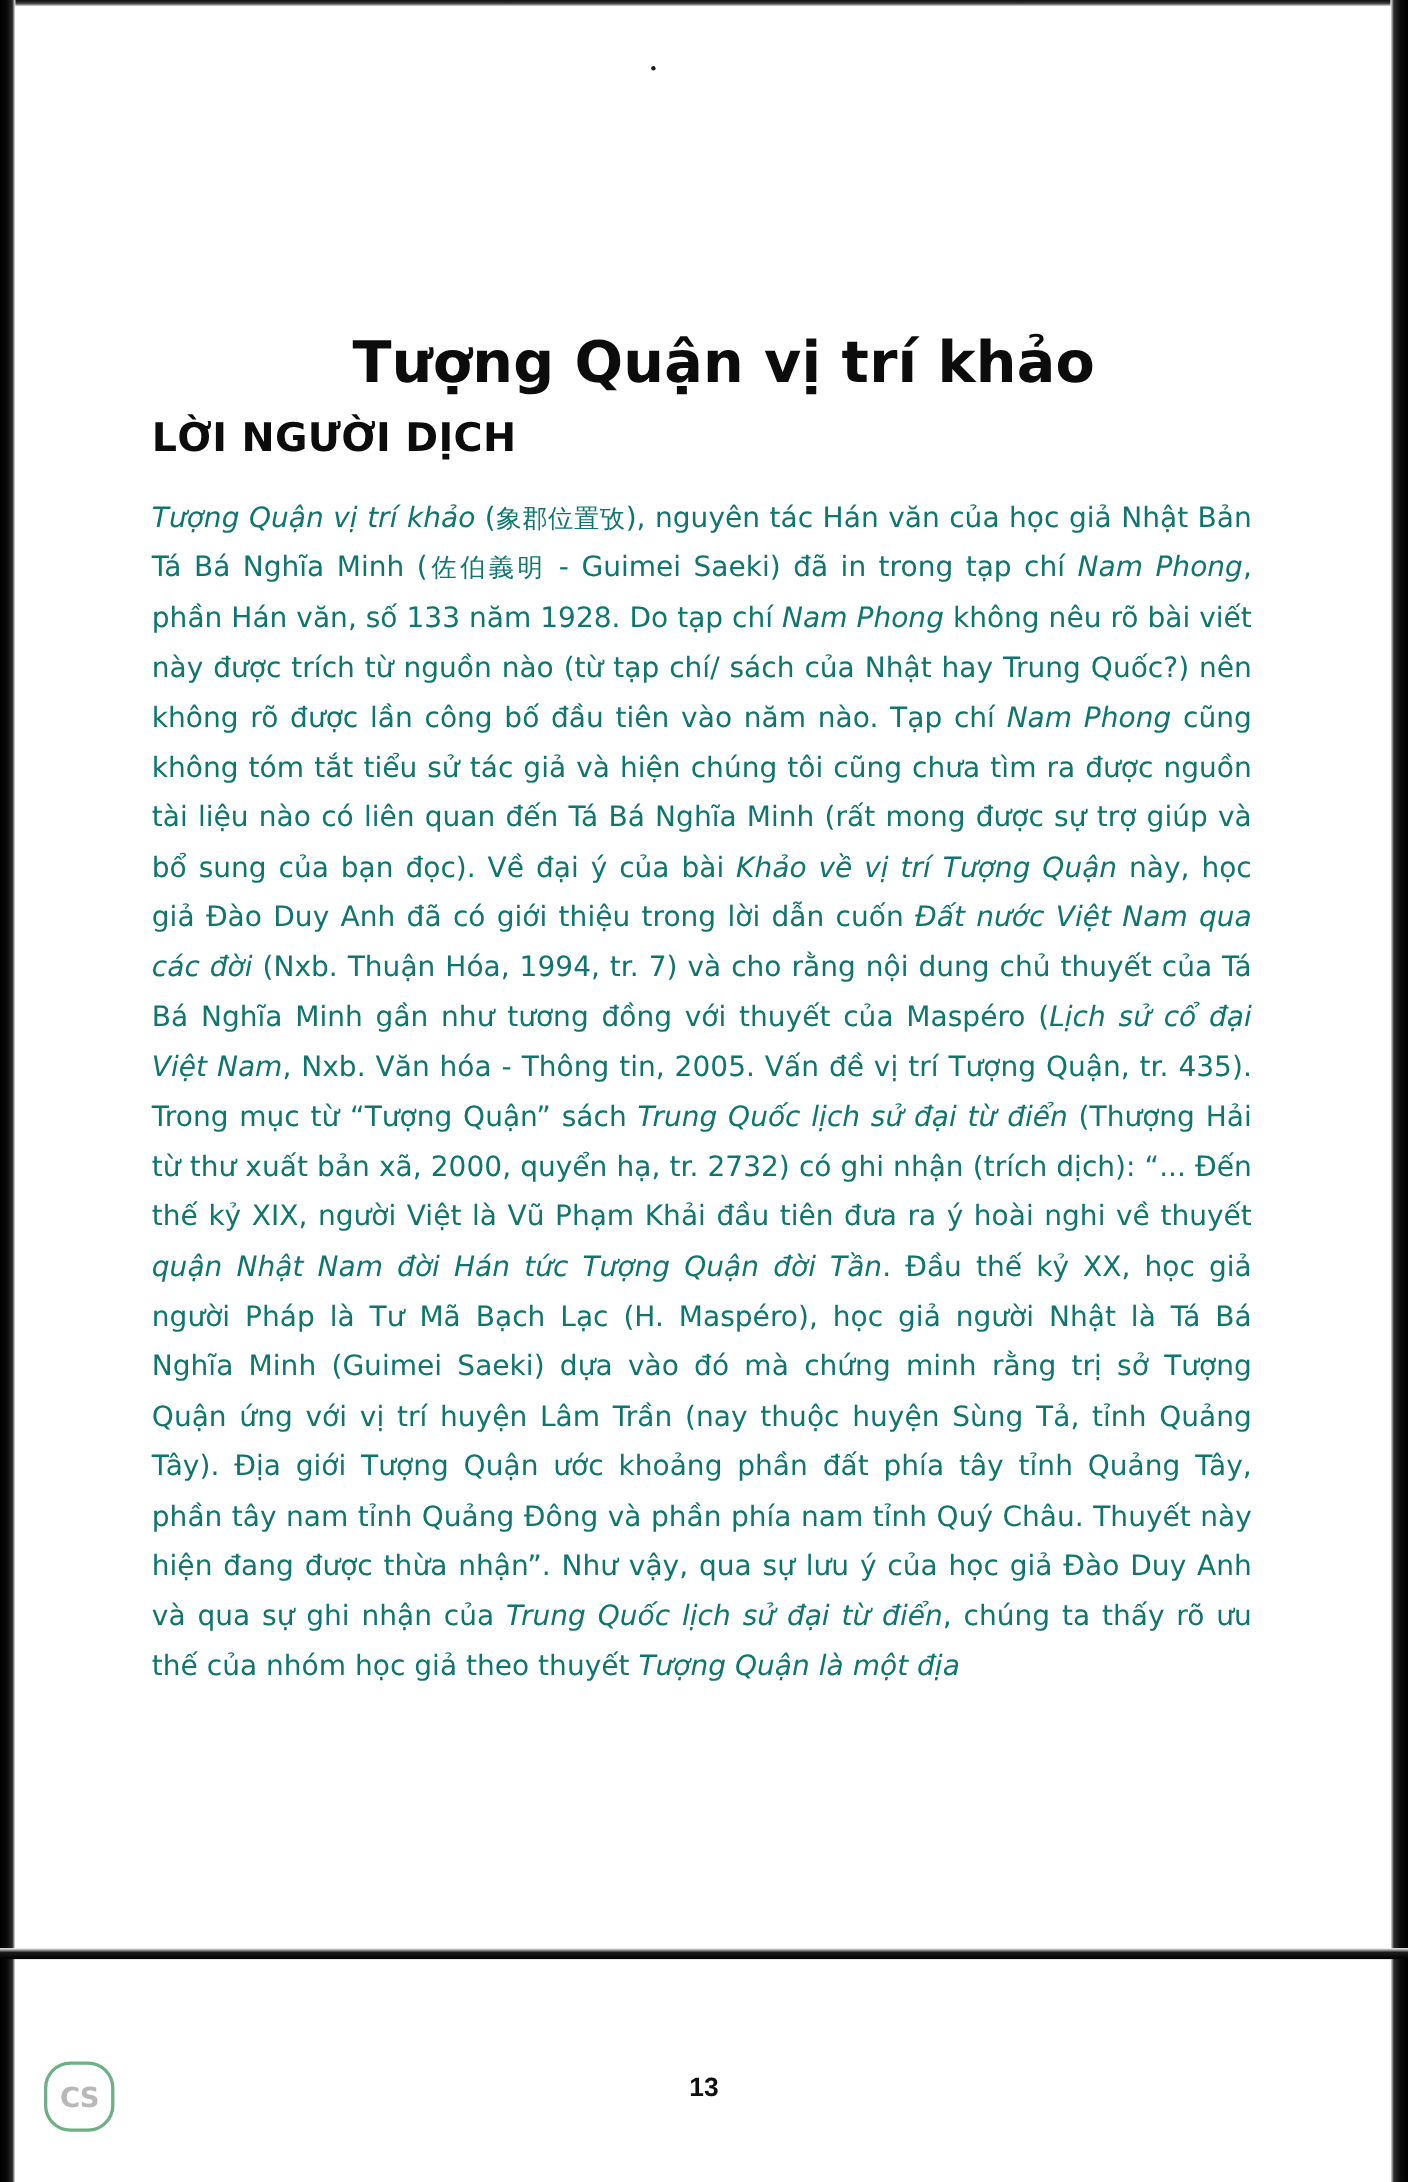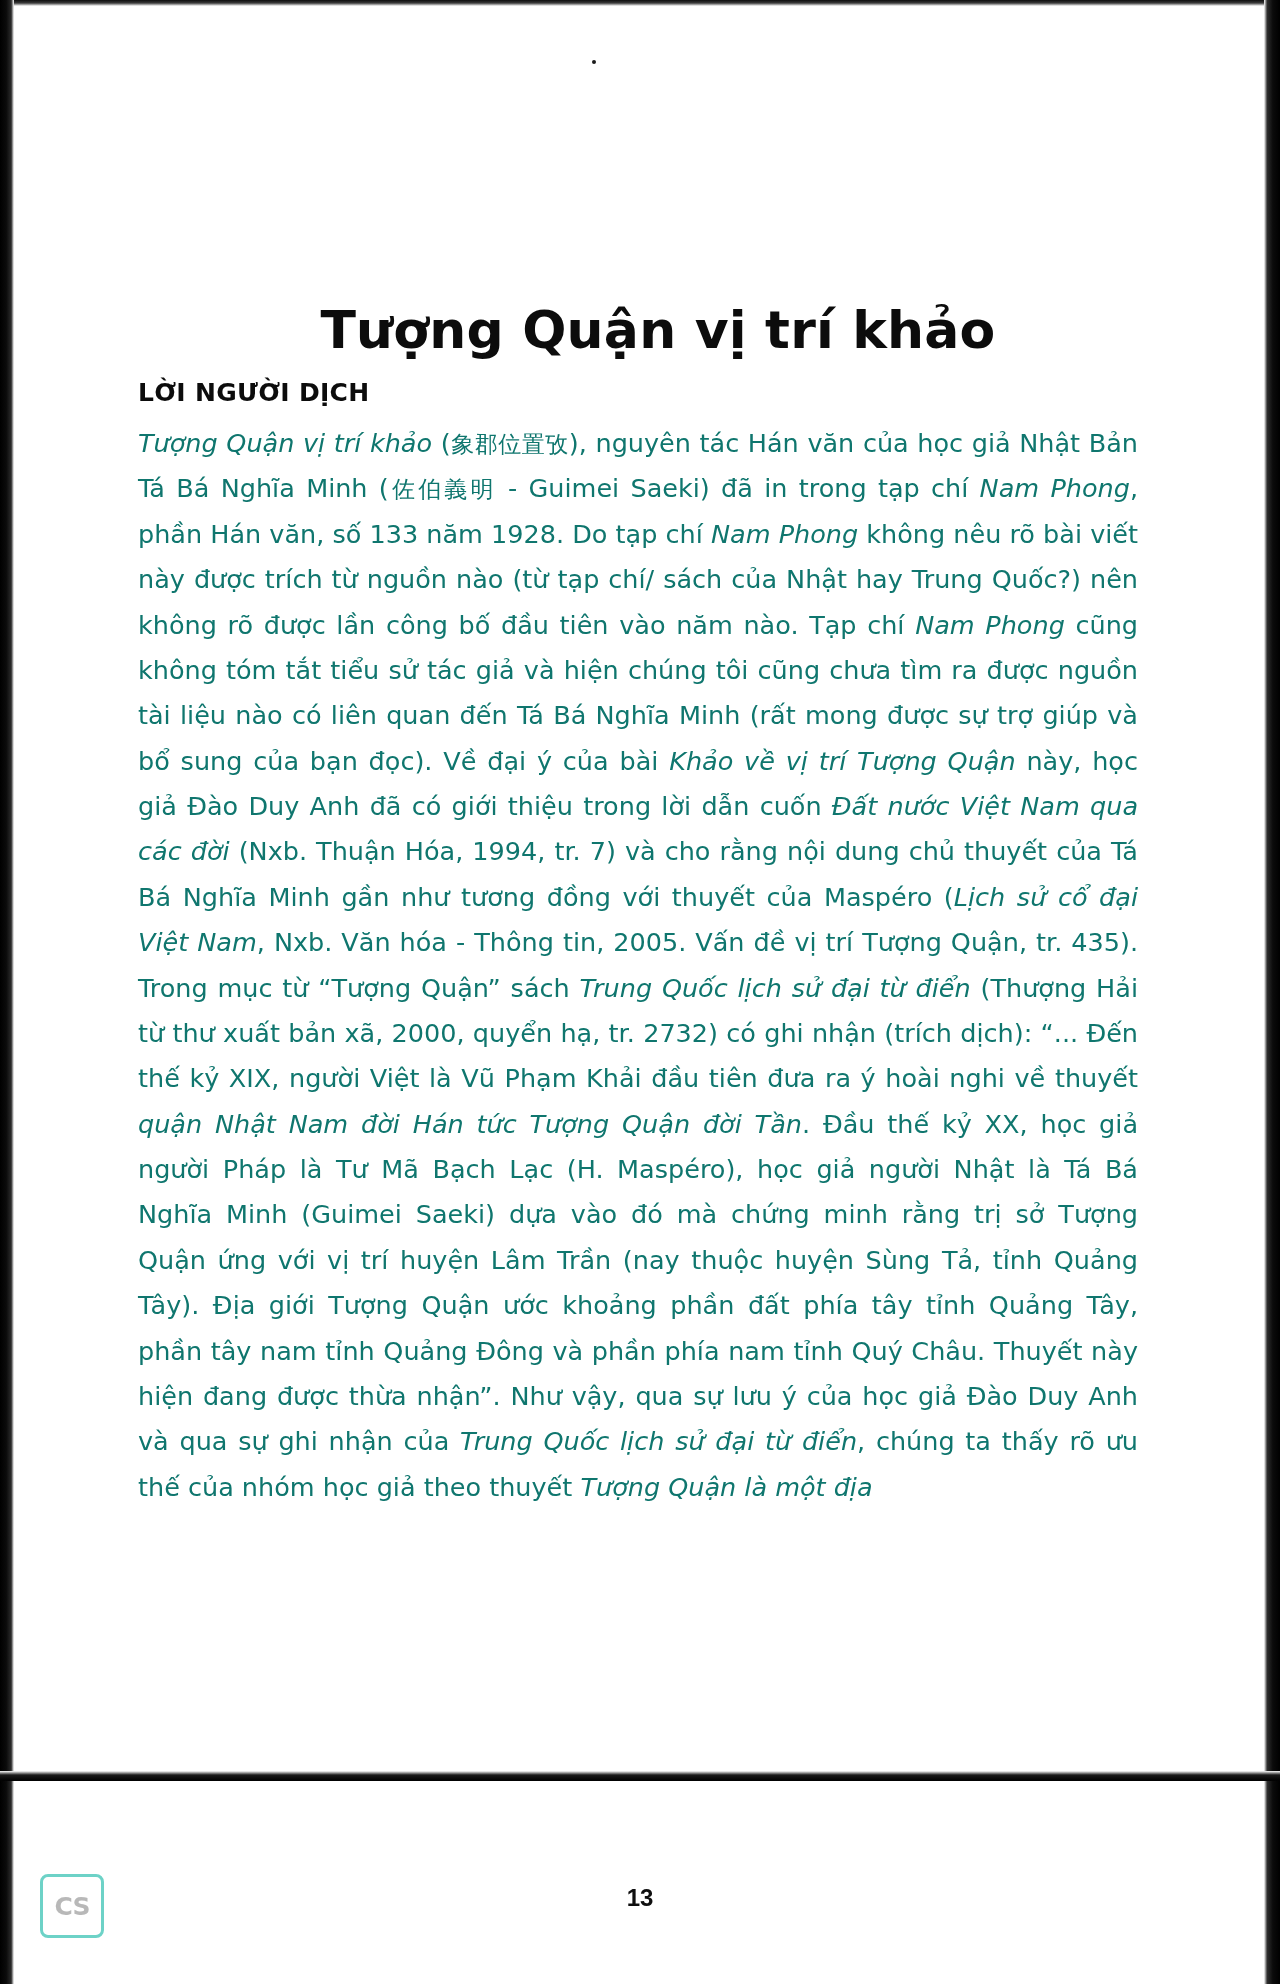--- a/index.html
+++ b/index.html
@@ -93,25 +93,25 @@
   .byline .lbl {
     font-style: italic;
     font-weight: 400;
   }
   .byline .nm {
     font-weight: 700;
   }
 
   .section-heading {
     font-family: "DejaVu Sans", sans-serif;
-    font-size: 25px;
+    font-size: 36px;
     font-weight: 700;
     color: #0c0c0c;
     letter-spacing: 0.3px;
-    margin: 0 0 14px 0;
+    margin: 0 0 30px 0;
   }
 
   .body-text {
     font-family: "DejaVu Sans", sans-serif;
     font-size: 25.5px;
     line-height: 1.78;
     color: #0f766e;
     text-align: justify;
     text-justify: inter-word;
     margin: 0;
@@ -143,22 +143,22 @@
     left: 40px;
     top: 1874px;
     display: flex;
     align-items: center;
     gap: 18px;
     opacity: 0.62;
   }
   .cs-badge {
     width: 58px;
     height: 58px;
-    border: 3px solid #14b8a6;
-    border-radius: 8px;
+    border: 3px solid #15803d;
+    border-radius: 24px;
     display: flex;
     align-items: center;
     justify-content: center;
     font-family: "DejaVu Sans", sans-serif;
     font-size: 25px;
     font-weight: 700;
     color: #8e8e8e;
     letter-spacing: -1px;
   }
   .cs-text {

